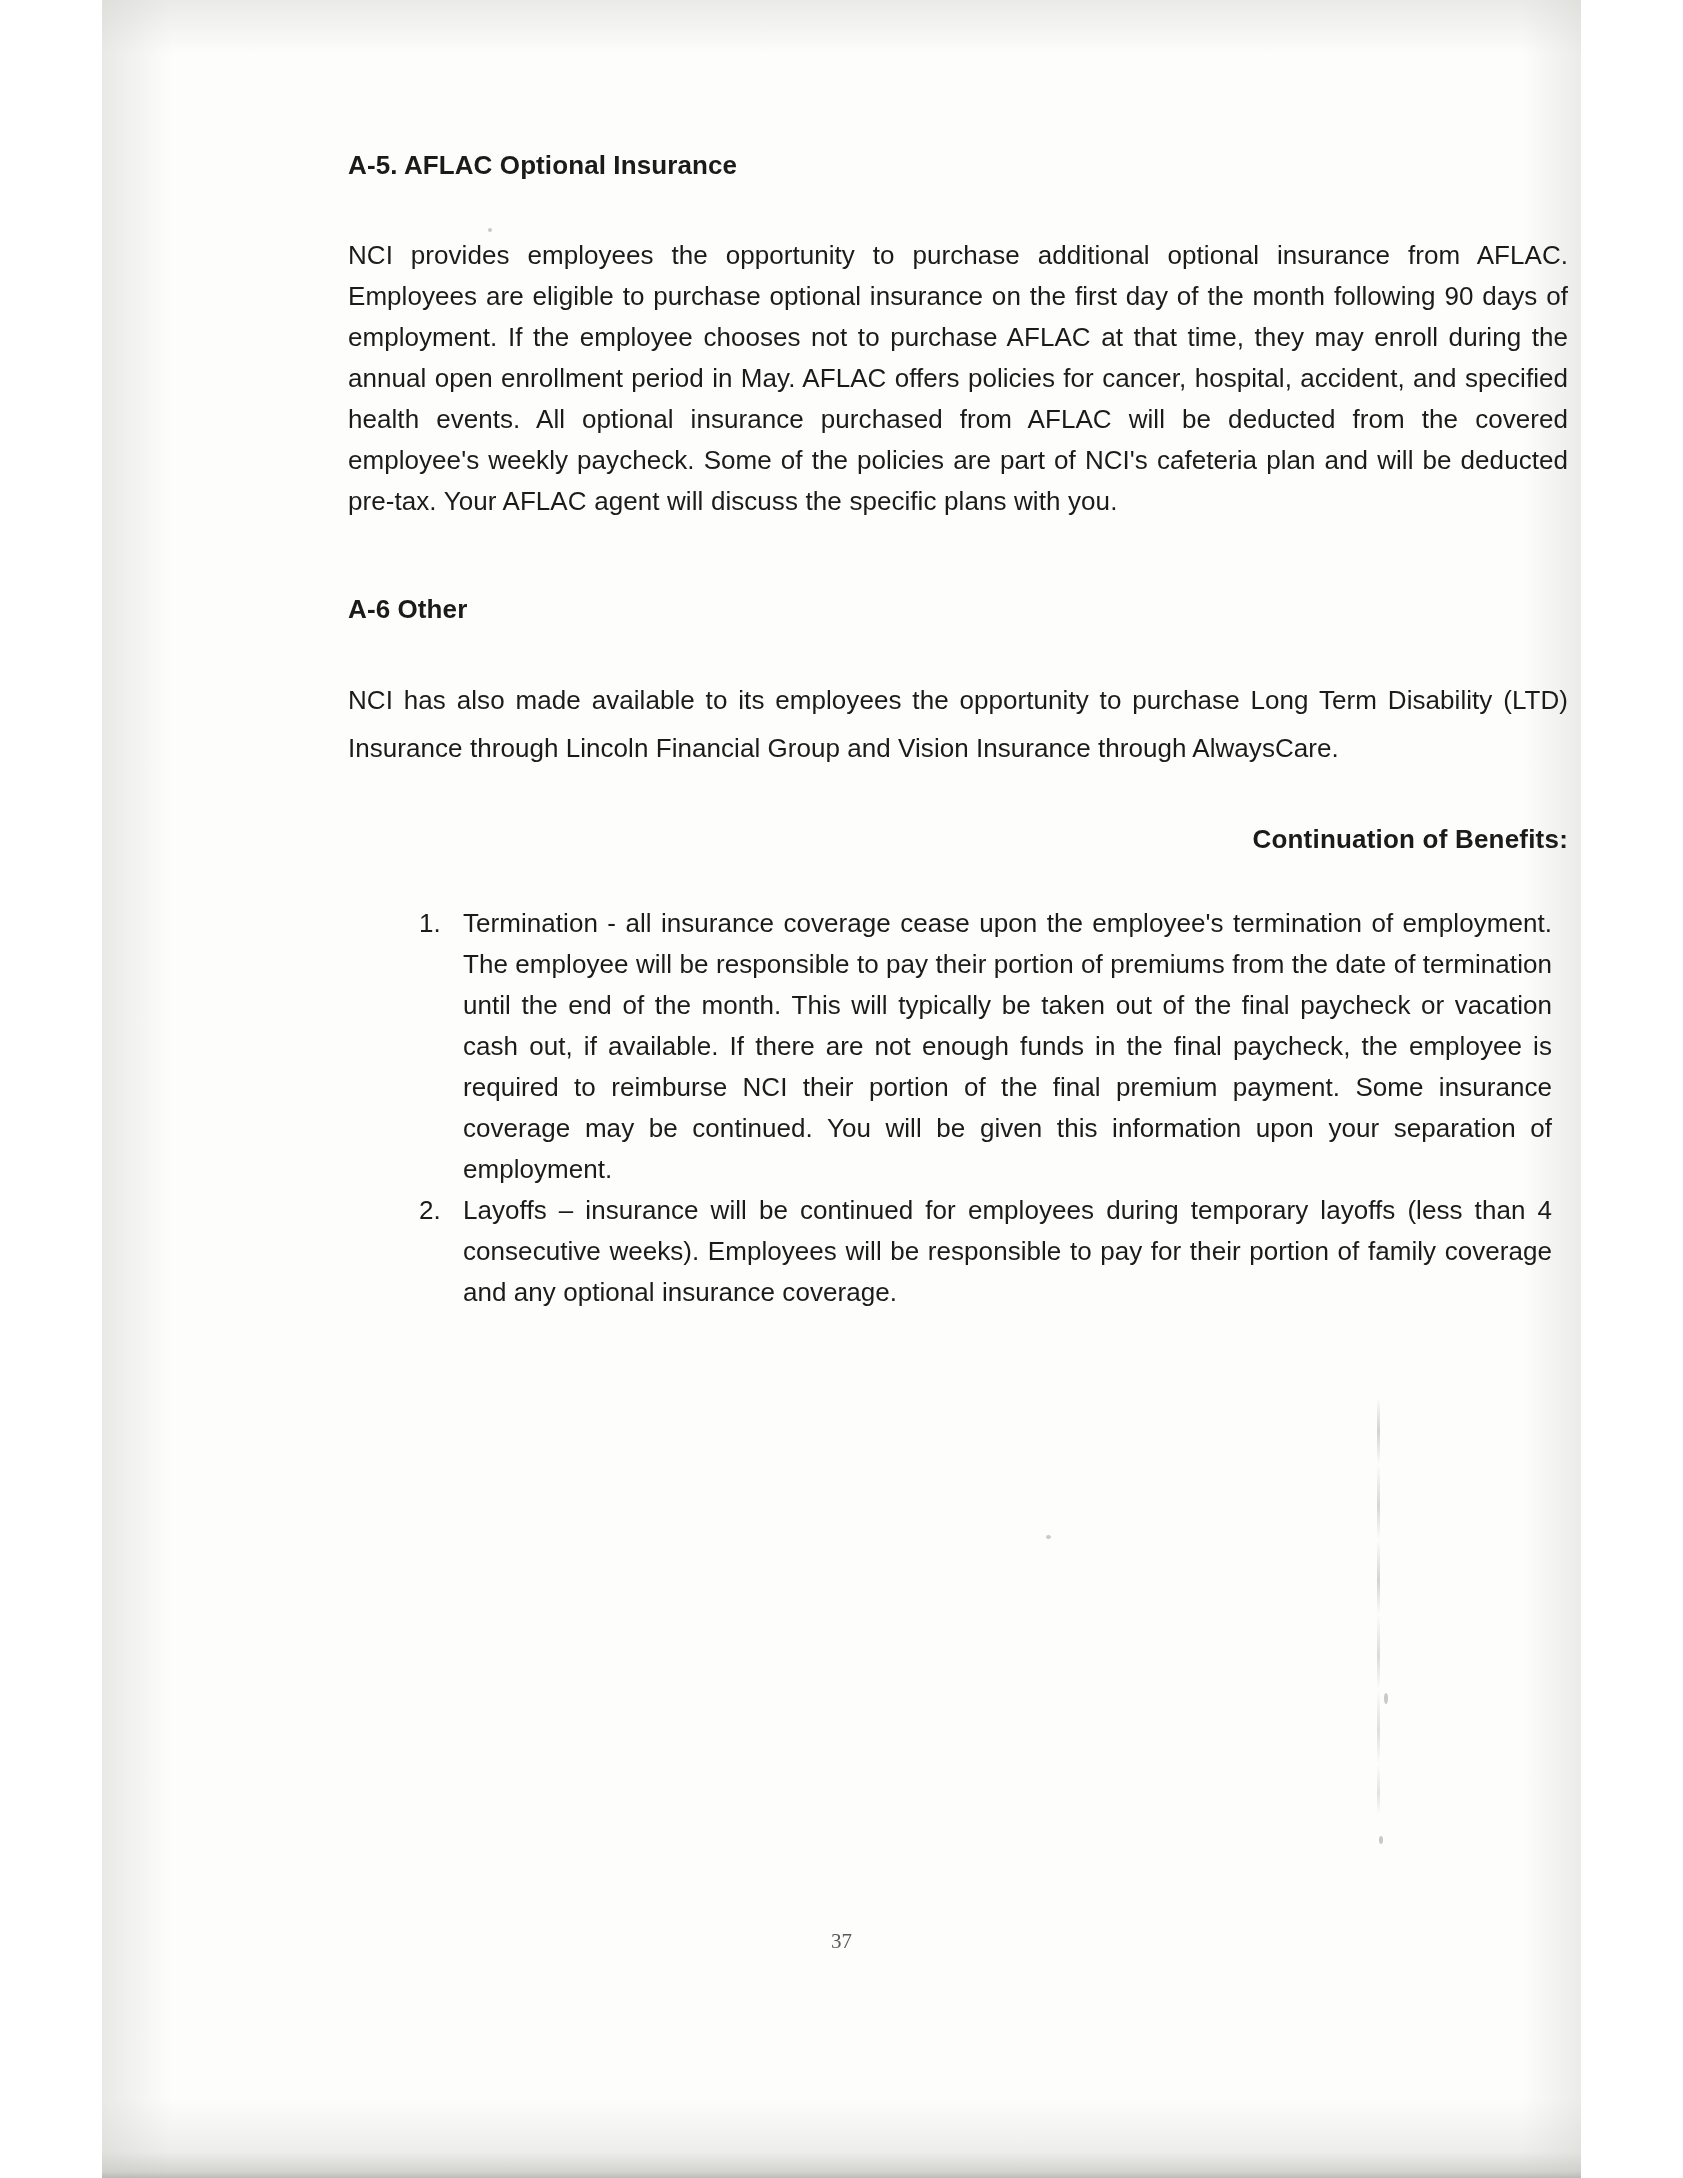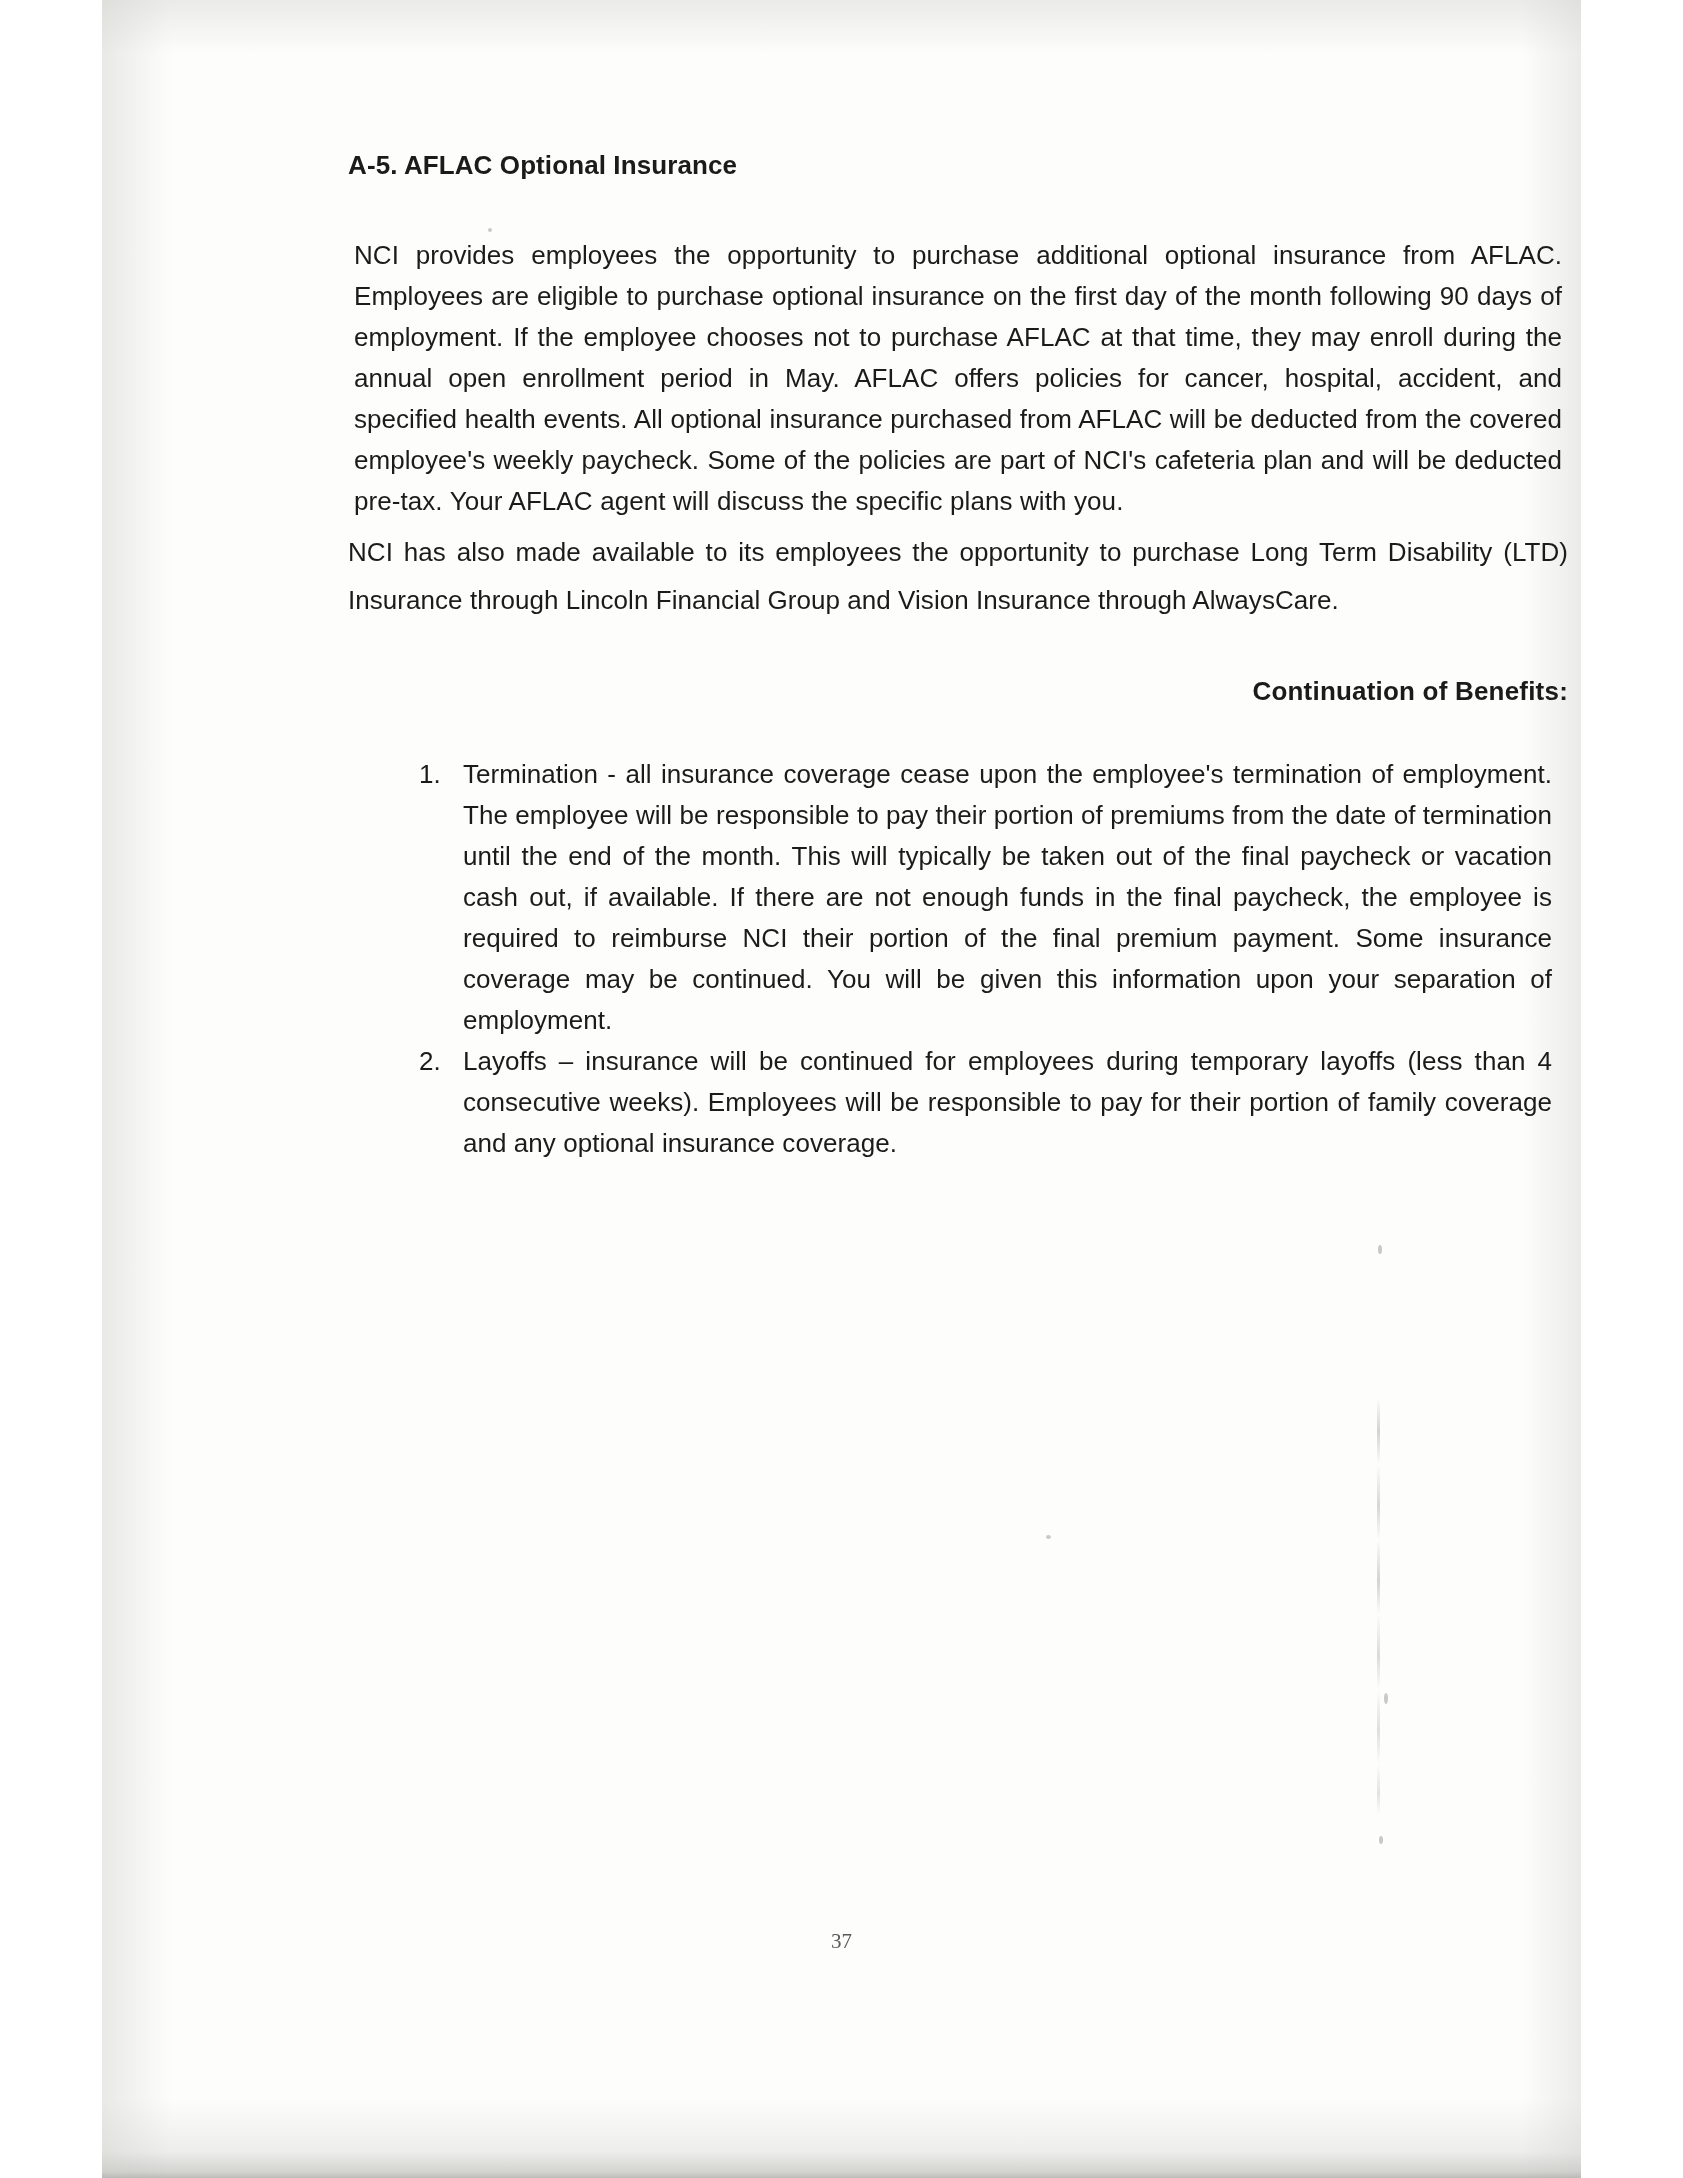--- a/index.html
+++ b/index.html
@@ -82,21 +82,21 @@
     letter-spacing: 0.1px;
   }
   .section-heading .tag {
     font-weight: bold;
   }
 
   .body-par {
     font-size: 26px;
     line-height: 41px;
     text-align: justify;
-    margin: 6px;
+    margin: 0;
     letter-spacing: 0.05px;
     word-spacing: 0.3px;
   }
 
   .par-gap-lg { margin-top: 53px; }
 
   .body-par-wide {
     font-size: 26px;
     line-height: 48px;
     text-align: justify;
@@ -169,20 +169,24 @@
   <div class="content">
 
     <h2 class="section-heading">
       <span class="tag">A-5.</span>
       <span>AFLAC Optional Insurance</span>
     </h2>
 
     <p class="body-par">NCI provides employees the opportunity to purchase additional optional insurance from AFLAC.  Employees are eligible to purchase optional insurance on the first day of the month following 90 days of employment.  If the employee chooses not to purchase AFLAC at that time, they may enroll during the annual open enrollment period in May.  AFLAC offers policies for cancer, hospital, accident, and specified health events.  All optional insurance purchased from AFLAC will be deducted from the covered employee's weekly paycheck.  Some of the policies are part of NCI's cafeteria plan and will be deducted pre-tax.  Your AFLAC agent will discuss the specific plans with you.</p>
 
 
+    <h2 class="section-heading" style="margin-top:71px; margin-bottom:51px;">
+      <span class="tag">A-6</span>
+      <span>Other</span>
+    </h2>
 
     <p class="body-par-wide">NCI has also made available to its employees the opportunity to purchase Long Term Disability (LTD) Insurance through Lincoln Financial Group and Vision Insurance through AlwaysCare.</p>
 
     <h3 class="bold-heading" style="margin-top:51px;text-align:right;">Continuation of Benefits:</h3>
 
     <ol class="benefits" style="margin-top:46px;">
       <li>Termination - all insurance coverage cease upon the employee's termination of employment.  The employee will be responsible to pay their portion of premiums from the date of termination until the end of the month.  This will typically be taken out of the final paycheck or vacation cash out, if available.  If there are not enough funds in the final paycheck, the employee is required to reimburse NCI their portion of the final premium payment.   Some insurance coverage may be continued.  You will be given this information upon your separation of employment.</li>
       <li>Layoffs – insurance will be continued for employees during temporary layoffs (less than 4 consecutive weeks).  Employees will be responsible to pay for their portion of family coverage and any optional insurance coverage.</li>
     </ol>
 

